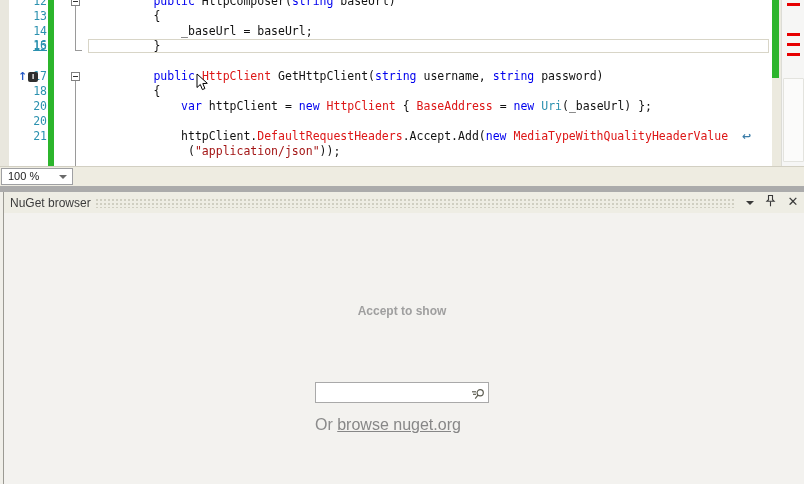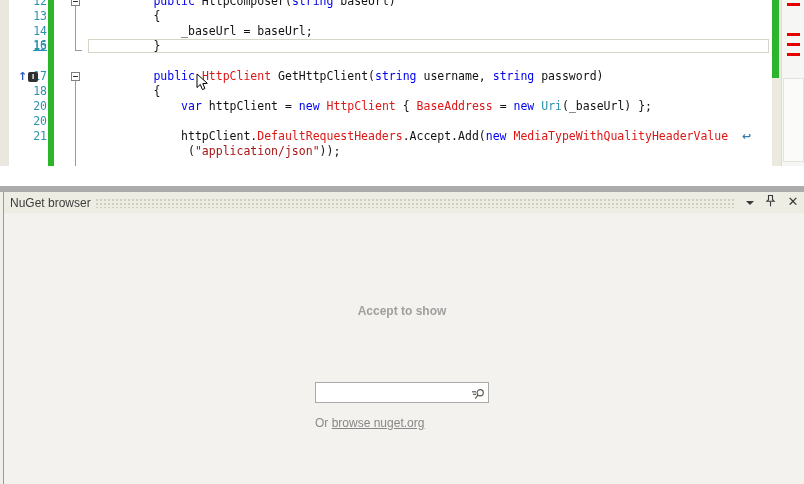--- a/index.html
+++ b/index.html
@@ -61,21 +61,21 @@
   .btn-close { position:absolute; left:781px; top:1px; width:16px; height:17px;
     font-size:13px; color:#3a3a3a; text-align:center; line-height:17px; font-family:"DejaVu Sans", sans-serif; }
   .empty-heading { position:absolute; left:0; top:112px; width:804px; text-align:center;
     font-size:12px; font-weight:bold; color:#9f9f9f; }
   .empty-hint { position:absolute; left:315px; top:167px; font-size:12px; color:#8f8f8f; }
   .type-search { position:absolute; left:315px; top:190px; width:174px; height:21px; background:#fff;
     border:1px solid #a9a9a9; }
   .type-search input { position:absolute; left:2px; top:1px; width:150px; height:17px; border:none; outline:none;
     font-size:12px; font-family:"Liberation Sans", sans-serif; background:transparent; }
   .search-icon { position:absolute; right:3px; top:4px; width:14px; height:13px; }
-  .or-row { position:absolute; left:315px; top:224px; font-size:12px; color:#8b8b8b; }
+  .or-row { position:absolute; left:315px; top:224px; font-size:16px; color:#8b8b8b; }
   .nuget-link { color:#878787; text-decoration:underline; cursor:pointer; }
 </style>
 </head>
 <body>
 
 <div class="screen">
 
   <div class="editor-region">
     <div class="indicator-strip"></div>
 
@@ -133,20 +133,26 @@
         </div>
     </div>
 
     <div class="mouse-cursor">
       <svg width="13" height="19" viewBox="0 0 13 19">
         <path d="M1 1 L1 14.5 L4.3 11.5 L6.4 16.6 L8.9 15.5 L6.8 10.6 L11.3 10.3 Z" fill="#ffffff" stroke="#000000" stroke-width="1"></path>
       </svg>
     </div>
   </div>
 
+  <div class="zoom-row">
+    <div class="zoom-select">
+      <span>100 %</span>
+      <span class="zoom-caret"></span>
+    </div>
+  </div>
 
   <div class="splitter"></div>
 
   <div class="panel">
     <div class="panel-left-strip"></div>
     <div class="panel-left-line"></div>
 
     <div class="panel-titlebar">
       <span class="panel-title">NuGet browser</span>
       <span class="title-dots"></span>

